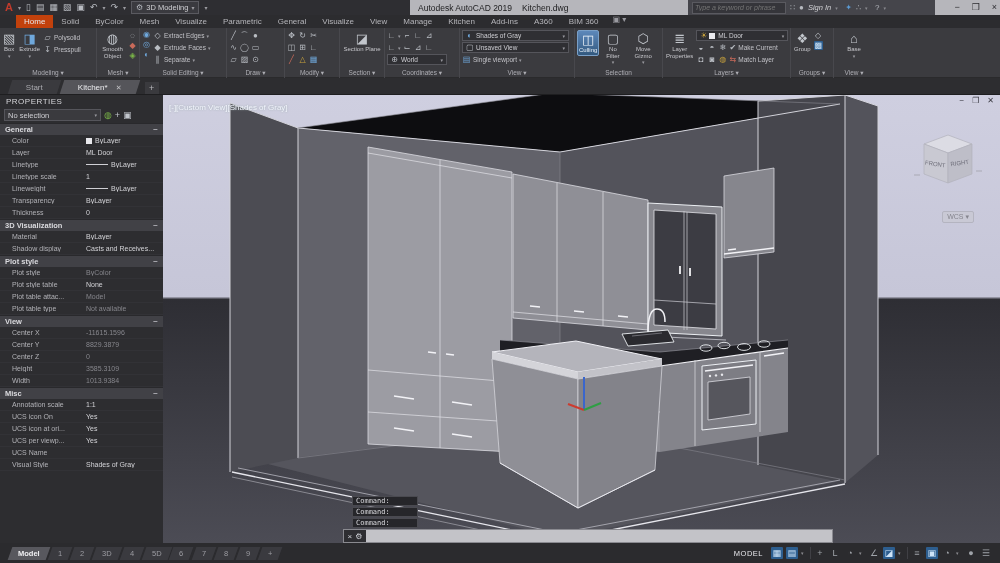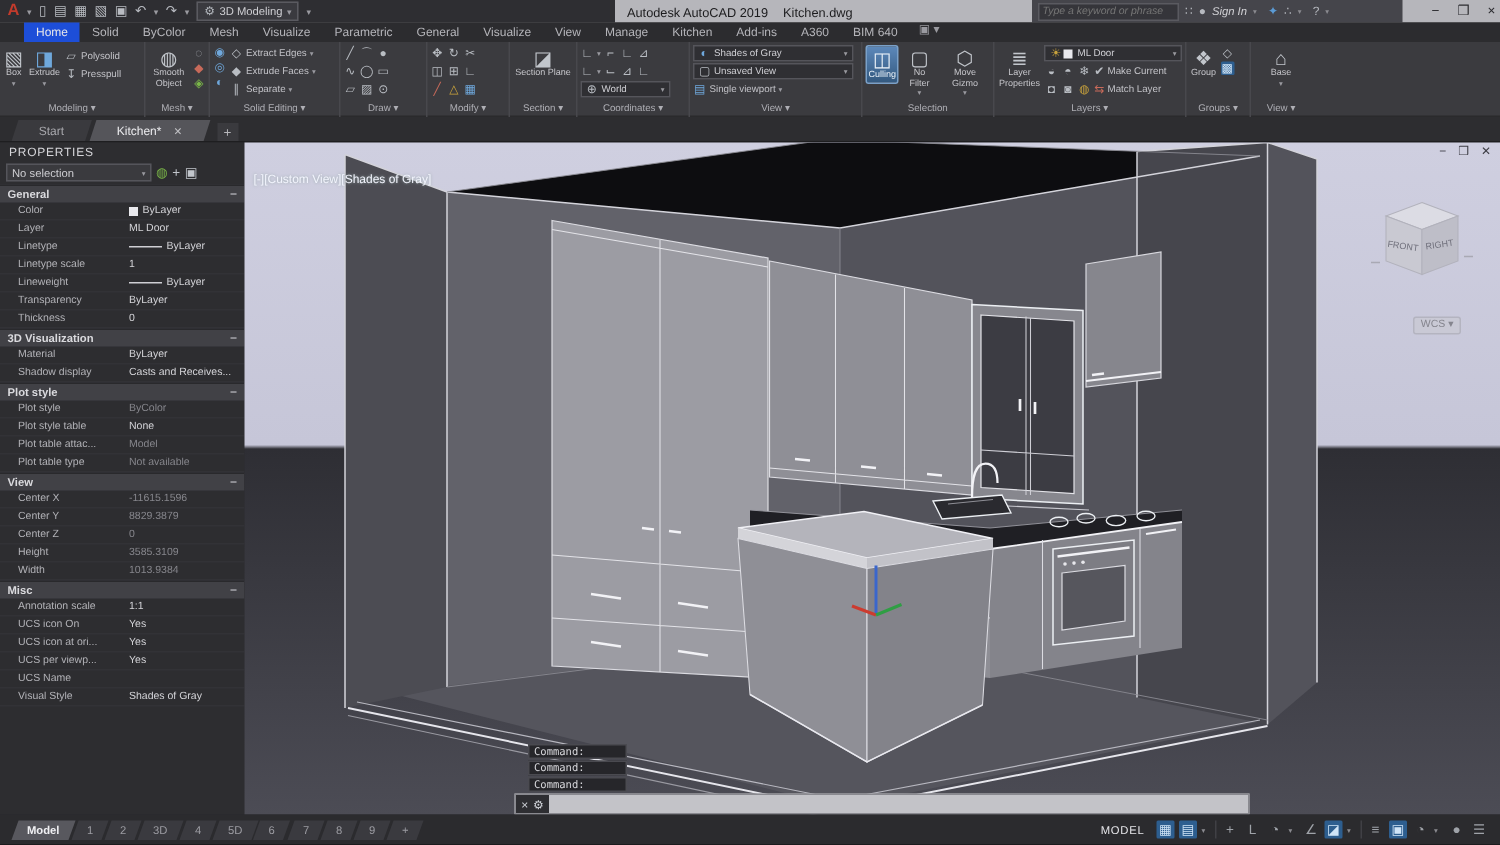--- a/index.html
+++ b/index.html
@@ -23,21 +23,21 @@
   .searchbox input{border:0;background:transparent;width:100%;font-style:italic;font-size:7px;
                    color:#9a9aa0;padding:0 2px;outline:none;font-family:"Liberation Sans",sans-serif;}
   .icico{color:#b6b9bf;font-size:8px;}
   .icblue{color:#5b9bd5;}
   .signin{color:#d2d2d6;font-size:7.5px;font-style:italic;}
   .winbtns{position:absolute;right:3px;top:2px;display:flex;gap:12px;color:#2c2c30;font-size:9px;}
   
   .ribbontabs{position:absolute;left:0;top:15px;width:1000px;height:13px;background:#2c2c2f;
               display:flex;align-items:stretch;padding-left:16px;box-sizing:border-box;}
   .rtab{font-size:8px;color:#b5b5ba;padding:0 8px;display:flex;align-items:center;}
-  .rtab.active{background:#1d4ed8;color:#e6e6ea;}
+  .rtab.active{background:#c2410c;color:#e6e6ea;}
   .rtabico{color:#9a9aa0;font-size:8px;padding:0 6px;}
   
   .ribbon{position:absolute;left:0;top:28px;width:1000px;height:50px;background:#3b3b3f;
           display:flex;border-bottom:1px solid #2a2a2c;box-sizing:border-box;}
   .panel{position:relative;height:50px;border-right:1px solid #48484d;display:flex;flex-direction:column;box-sizing:border-box;}
   .pbody{flex:1;display:flex;align-items:flex-start;padding:2px 2px 0 2px;gap:2px;}
   .pcaption{height:10px;line-height:10px;font-size:6.5px;color:#aeaeb4;text-align:center;white-space:nowrap;}
   .bigbtn{display:flex;flex-direction:column;align-items:center;justify-content:flex-start;
           font-size:6px;color:#c6c6cb;text-align:center;line-height:6.5px;padding:1px;border-radius:2px;}
   .bico{font-size:13px;line-height:15px;color:#c2c6cc;}
@@ -75,21 +75,21 @@
   .prow{height:11px;display:flex;align-items:center;border-bottom:1px solid #323236;}
   .plabel{width:74px;padding-left:12px;font-size:7px;color:#b2b2b7;white-space:nowrap;overflow:hidden;flex:0 0 auto;}
   .pval{flex:1;font-size:7px;color:#d4d4d8;white-space:nowrap;overflow:hidden;display:flex;align-items:center;gap:3px;}
   .muted{color:#86868c;}
   .swatch{width:6px;height:6px;background:#e9e9ed;display:inline-block;flex:0 0 auto;}
   .lineglyph{display:inline-block;width:22px;height:1px;background:#cfcfd4;flex:0 0 auto;}
   
   .viewport{position:absolute;left:163px;top:95px;width:837px;height:448px;overflow:hidden;
             background:linear-gradient(#cfcfe0 0%,#c6c6d8 45%,#2e2e34 45.6%,#4c4c55 100%);}
   .scene{position:absolute;left:0;top:0;}
-  .vplabel{position:absolute;left:6px;top:20px;font-size:8px;color:#f2f4fd;text-shadow:0 0 2px #9aa;}
+  .vplabel{position:absolute;left:6px;top:8px;font-size:8px;color:#f2f4fd;text-shadow:0 0 2px #9aa;}
   .vpwin{position:absolute;right:6px;top:1px;display:flex;gap:8px;font-size:8px;color:#3c3c44;}
   .viewcube{position:absolute;right:16px;top:32px;}
   .wcsbtn{position:absolute;right:26px;top:116px;font-size:7px;color:#85858e;background:#c9c9d5;
           border:1px solid #b4b4c0;border-radius:2px;padding:0 4px;height:10px;line-height:10px;}
   .cmdhist{position:absolute;left:189px;top:401px;display:flex;flex-direction:column;gap:1px;}
   .cmdline{width:66px;height:10px;background:#26262a;border:1px solid #4a4a50;color:#d8d8dc;
            font-family:"DejaVu Sans Mono",monospace;font-size:7px;line-height:9px;padding-left:3px;box-sizing:border-box;}
   .cmdbar{position:absolute;left:180px;top:434px;width:490px;height:14px;display:flex;
           background:#c3c3c8;border:1px solid #8a8a90;box-sizing:border-box;}
   .cmdtools{width:22px;background:#2e2e32;color:#cfd2d8;font-size:8px;display:flex;
@@ -197,21 +197,21 @@
     <div class="rtab">
         <span>Kitchen</span>
       </div>
     <div class="rtab">
         <span>Add-ins</span>
       </div>
     <div class="rtab">
         <span>A360</span>
       </div>
     <div class="rtab">
-        <span>BIM 640</span>
+        <span>BIM 360</span>
       </div>
     <div class="rtabico">▣ ▾</div>
   </div>
 
   <div class="ribbon">
 
     <div class="panel" style="width:97px">
       <div class="pbody">
         <div class="bigbtn">
           <span class="bico">▧</span>

